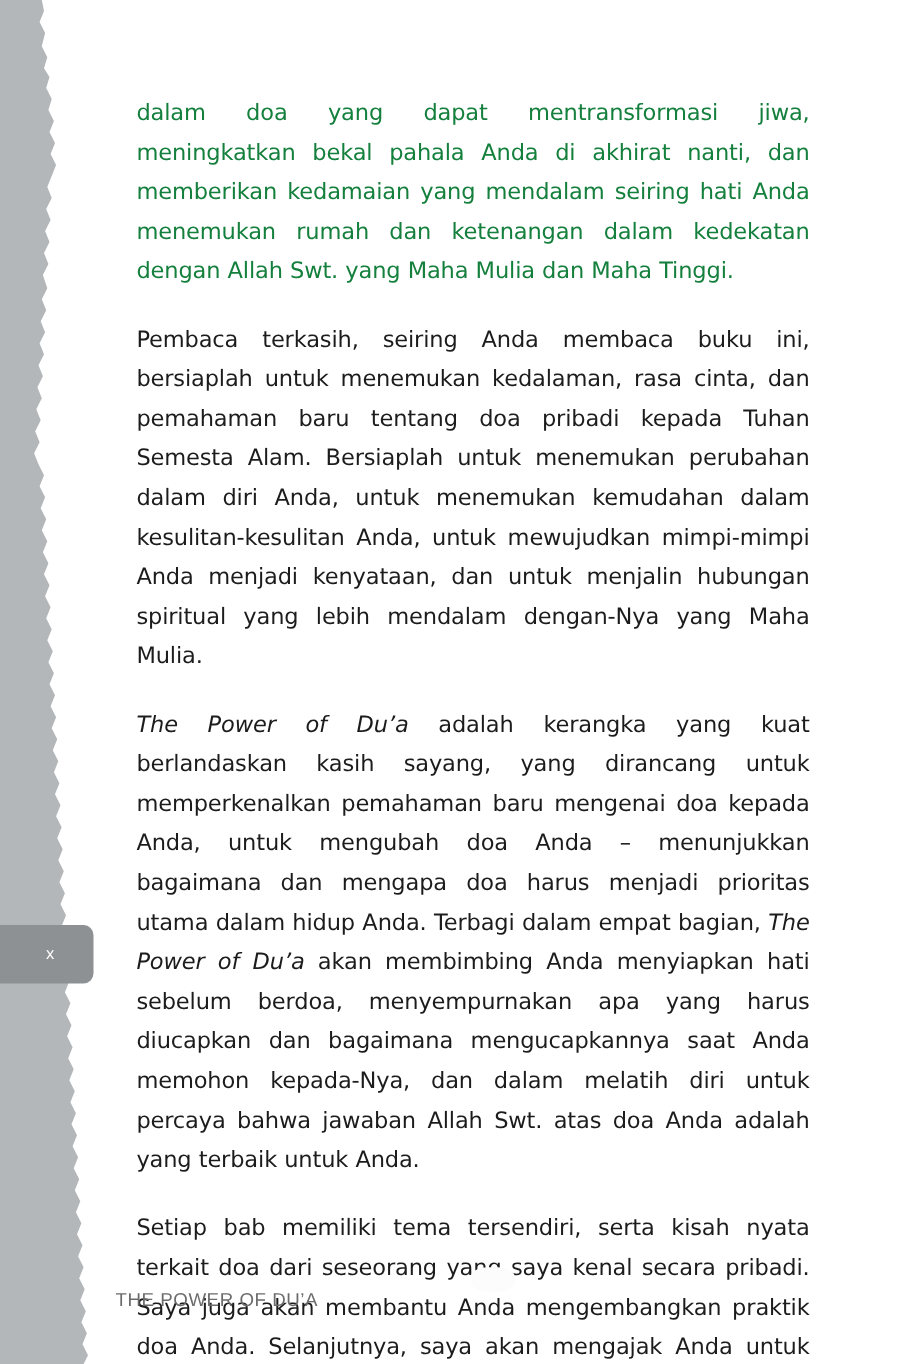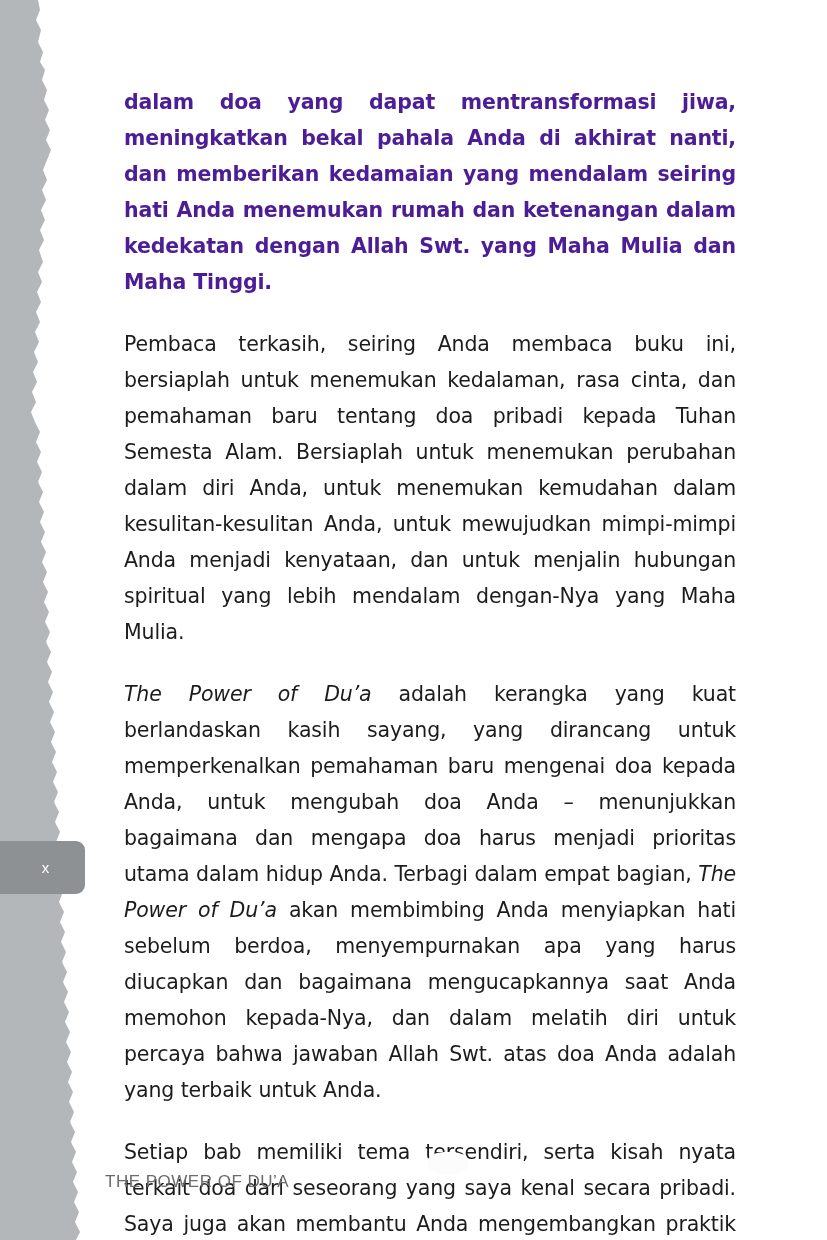--- a/index.html
+++ b/index.html
@@ -126,21 +126,21 @@
                L69,1102 L74,1112 L70,1122 L75,1132 L71,1142 L76,1152 L72,1162 L77,1172 L73,1182
                L78,1192 L74,1202 L79,1212 L75,1222 L80,1232 L76,1240 L0,1240 Z"></path>
     </svg>
   </div>
 
   <button id="close-button" style="background: rgb(142, 145, 148); color: rgb(255, 255, 255);">
     <span class="glyph">x</span>
   </button>
 
   <div id="text-column">
-    <p class="para" style="color: #4c1d95; font-weight: bold;"><span>dalam doa yang dapat mentransformasi jiwa, meningkatkan bekal pahala Anda di akhirat nanti, dan memberikan kedamaian yang mendalam seiring hati Anda menemukan rumah dan ketenangan dalam kedekatan dengan Allah Swt. yang Maha Mulia dan Maha Tinggi.</span></p>
+    <p class="para" style="color: #15803d;"><span>dalam doa yang dapat mentransformasi jiwa, meningkatkan bekal pahala Anda di akhirat nanti, dan memberikan kedamaian yang mendalam seiring hati Anda menemukan rumah dan ketenangan dalam kedekatan dengan Allah Swt. yang Maha Mulia dan Maha Tinggi.</span></p>
     <p class="para" style="color: rgb(28, 28, 28);"><span>Pembaca terkasih, seiring Anda membaca buku ini, bersiaplah untuk menemukan kedalaman, rasa cinta, dan pemahaman baru tentang doa pribadi kepada Tuhan Semesta Alam. Bersiaplah untuk menemukan perubahan dalam diri Anda, untuk menemukan kemudahan dalam kesulitan-kesulitan Anda, untuk mewujudkan mimpi-mimpi Anda menjadi kenyataan, dan untuk menjalin hubungan spiritual yang lebih mendalam dengan-Nya yang Maha Mulia.</span></p>
     <p class="para" style="color: rgb(28, 28, 28);"><span class="title-italic">The Power of Du’a</span><span> adalah kerangka yang kuat berlandaskan kasih sayang, yang dirancang untuk memperkenalkan pemahaman baru mengenai doa kepada Anda, untuk mengubah doa Anda – menunjukkan bagaimana dan mengapa doa harus menjadi prioritas utama dalam hidup Anda. Terbagi dalam empat bagian, </span><span class="title-italic">The Power of Du’a</span><span> akan membimbing Anda menyiapkan hati sebelum berdoa, menyempurnakan apa yang harus diucapkan dan bagaimana mengucapkannya saat Anda memohon kepada-Nya, dan dalam melatih diri untuk percaya bahwa jawaban Allah Swt. atas doa Anda adalah yang terbaik untuk Anda.</span></p>
     <p class="para" style="color: rgb(28, 28, 28);"><span>Setiap bab memiliki tema tersendiri, serta kisah nyata terkait doa dari seseorang yang saya kenal secara pribadi. Saya juga akan membantu Anda mengembangkan praktik doa Anda. Selanjutnya, saya akan mengajak Anda untuk menerapkan semua yang hati dan pikiran Anda telah pelajari ke kehidupan Anda sendiri melalui langkah-langkah praktis. Untuk latihan praktik, Anda dapat</span></p>
   </div>
 
   <div id="scan-artifact"></div>
 
   <div id="footer">THE POWER OF DU’A</div>
 
 </div>

